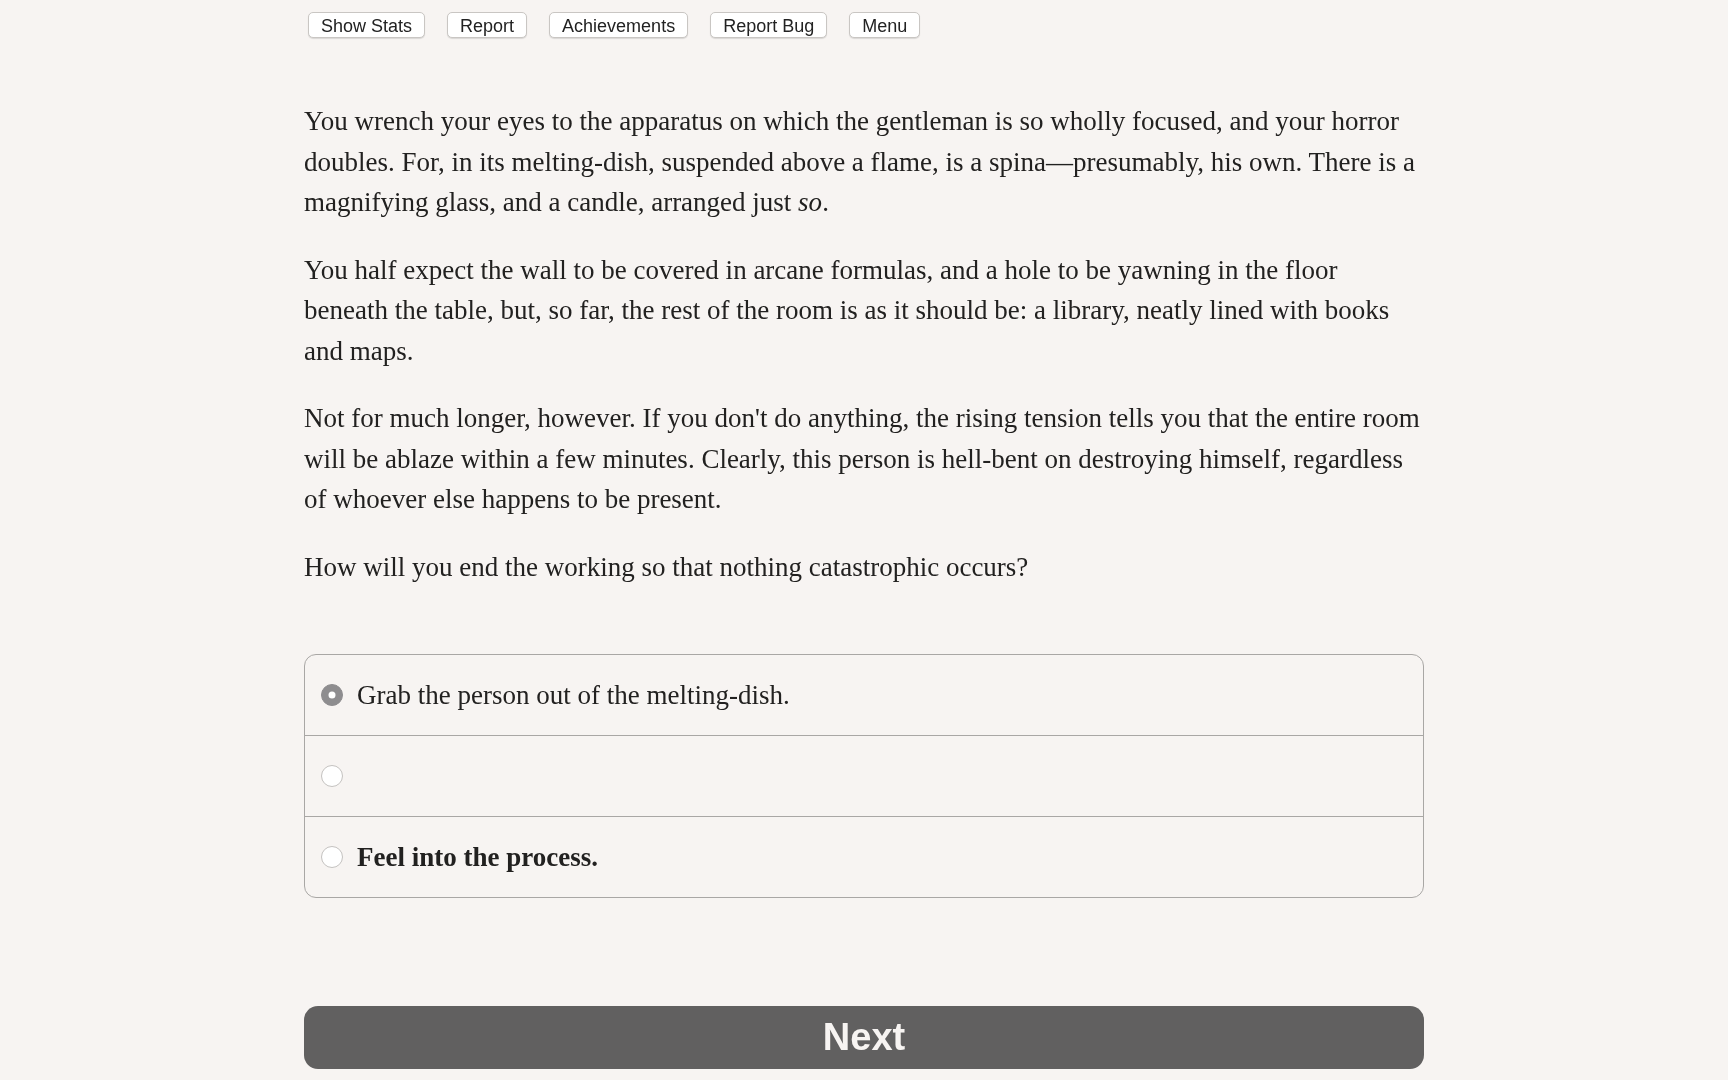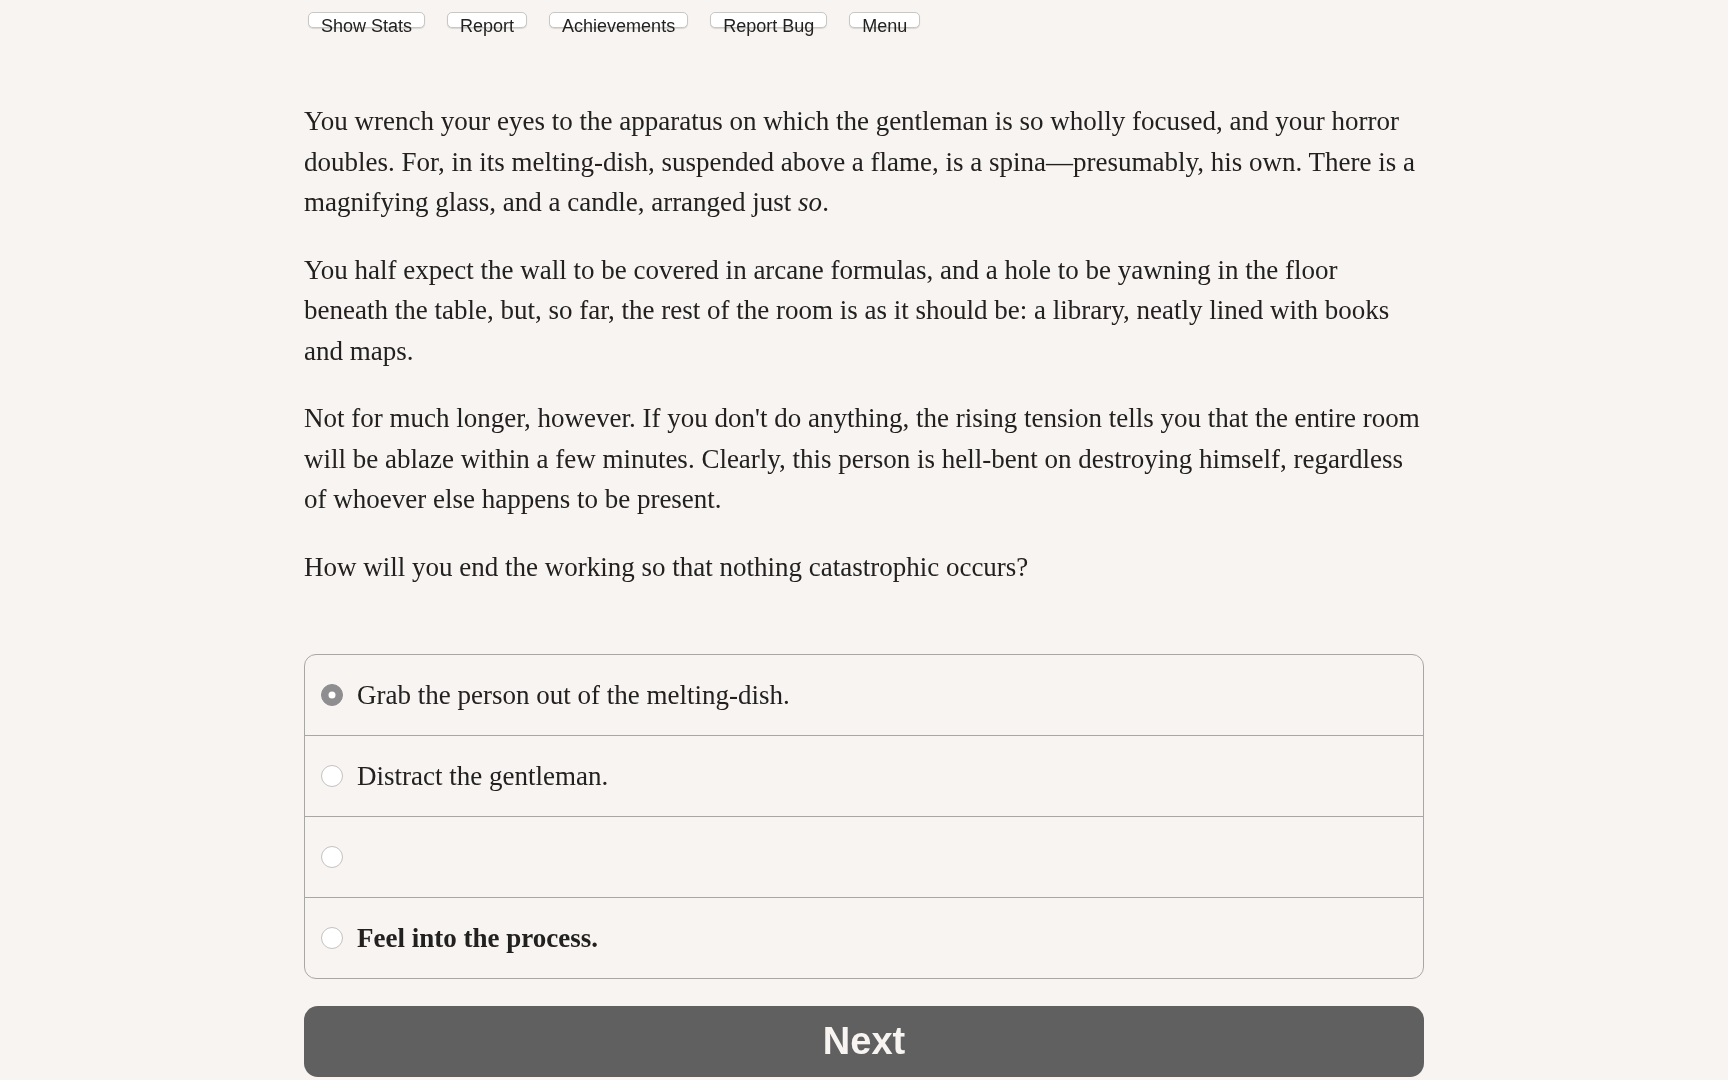--- a/index.html
+++ b/index.html
@@ -15,21 +15,21 @@
       color: #222120;
     }
     .topbar {
       position: absolute;
       top: 12px;
       left: 308px;
       display: flex;
       gap: 22px;
     }
     .topbar button {
-      height: 16px;
+      height: 26px;
       padding: 0 12px;
       font-family: "Liberation Sans", sans-serif;
       font-size: 18px;
       color: #222;
       background: #ffffff;
       border: 1px solid #c9c6c3;
       border-radius: 5px;
       box-shadow: 0 1px 1px rgba(0,0,0,0.12);
       cursor: pointer;
       line-height: 26px;
@@ -93,21 +93,21 @@
       background: #ffffff;
       left: 50%;
       top: 50%;
       transform: translate(-50%, -50%);
     }
     .next {
       position: absolute;
       top: 1006px;
       left: 304px;
       width: 1120px;
-      height: 71px;
+      height: 63px;
       background: #616060;
       color: #f7f4f2;
       border: none;
       border-radius: 14px;
       font-family: "Liberation Sans", sans-serif;
       font-weight: bold;
       font-size: 38px;
       cursor: pointer;
     }
   </style>
@@ -129,24 +129,20 @@
   <p>How will you end the working so that nothing catastrophic occurs?</p>
 </div>
 
 <div class="choices">
   <div class="choice">
     <span class="radio checked"></span>
     <span>Grab the person out of the melting-dish.</span>
   </div>
   <div class="choice">
     <span class="radio"></span>
-    <span>Distract the gentleman.</span>
-  </div>
-  <div class="choice">
-    <span class="radio"></span>
   </div>
   <div class="choice">
     <span class="radio"></span>
     <span>Feel into the process.</span>
   </div>
 </div>
 
 <button class="next">Next</button>
 
 </body></html>

